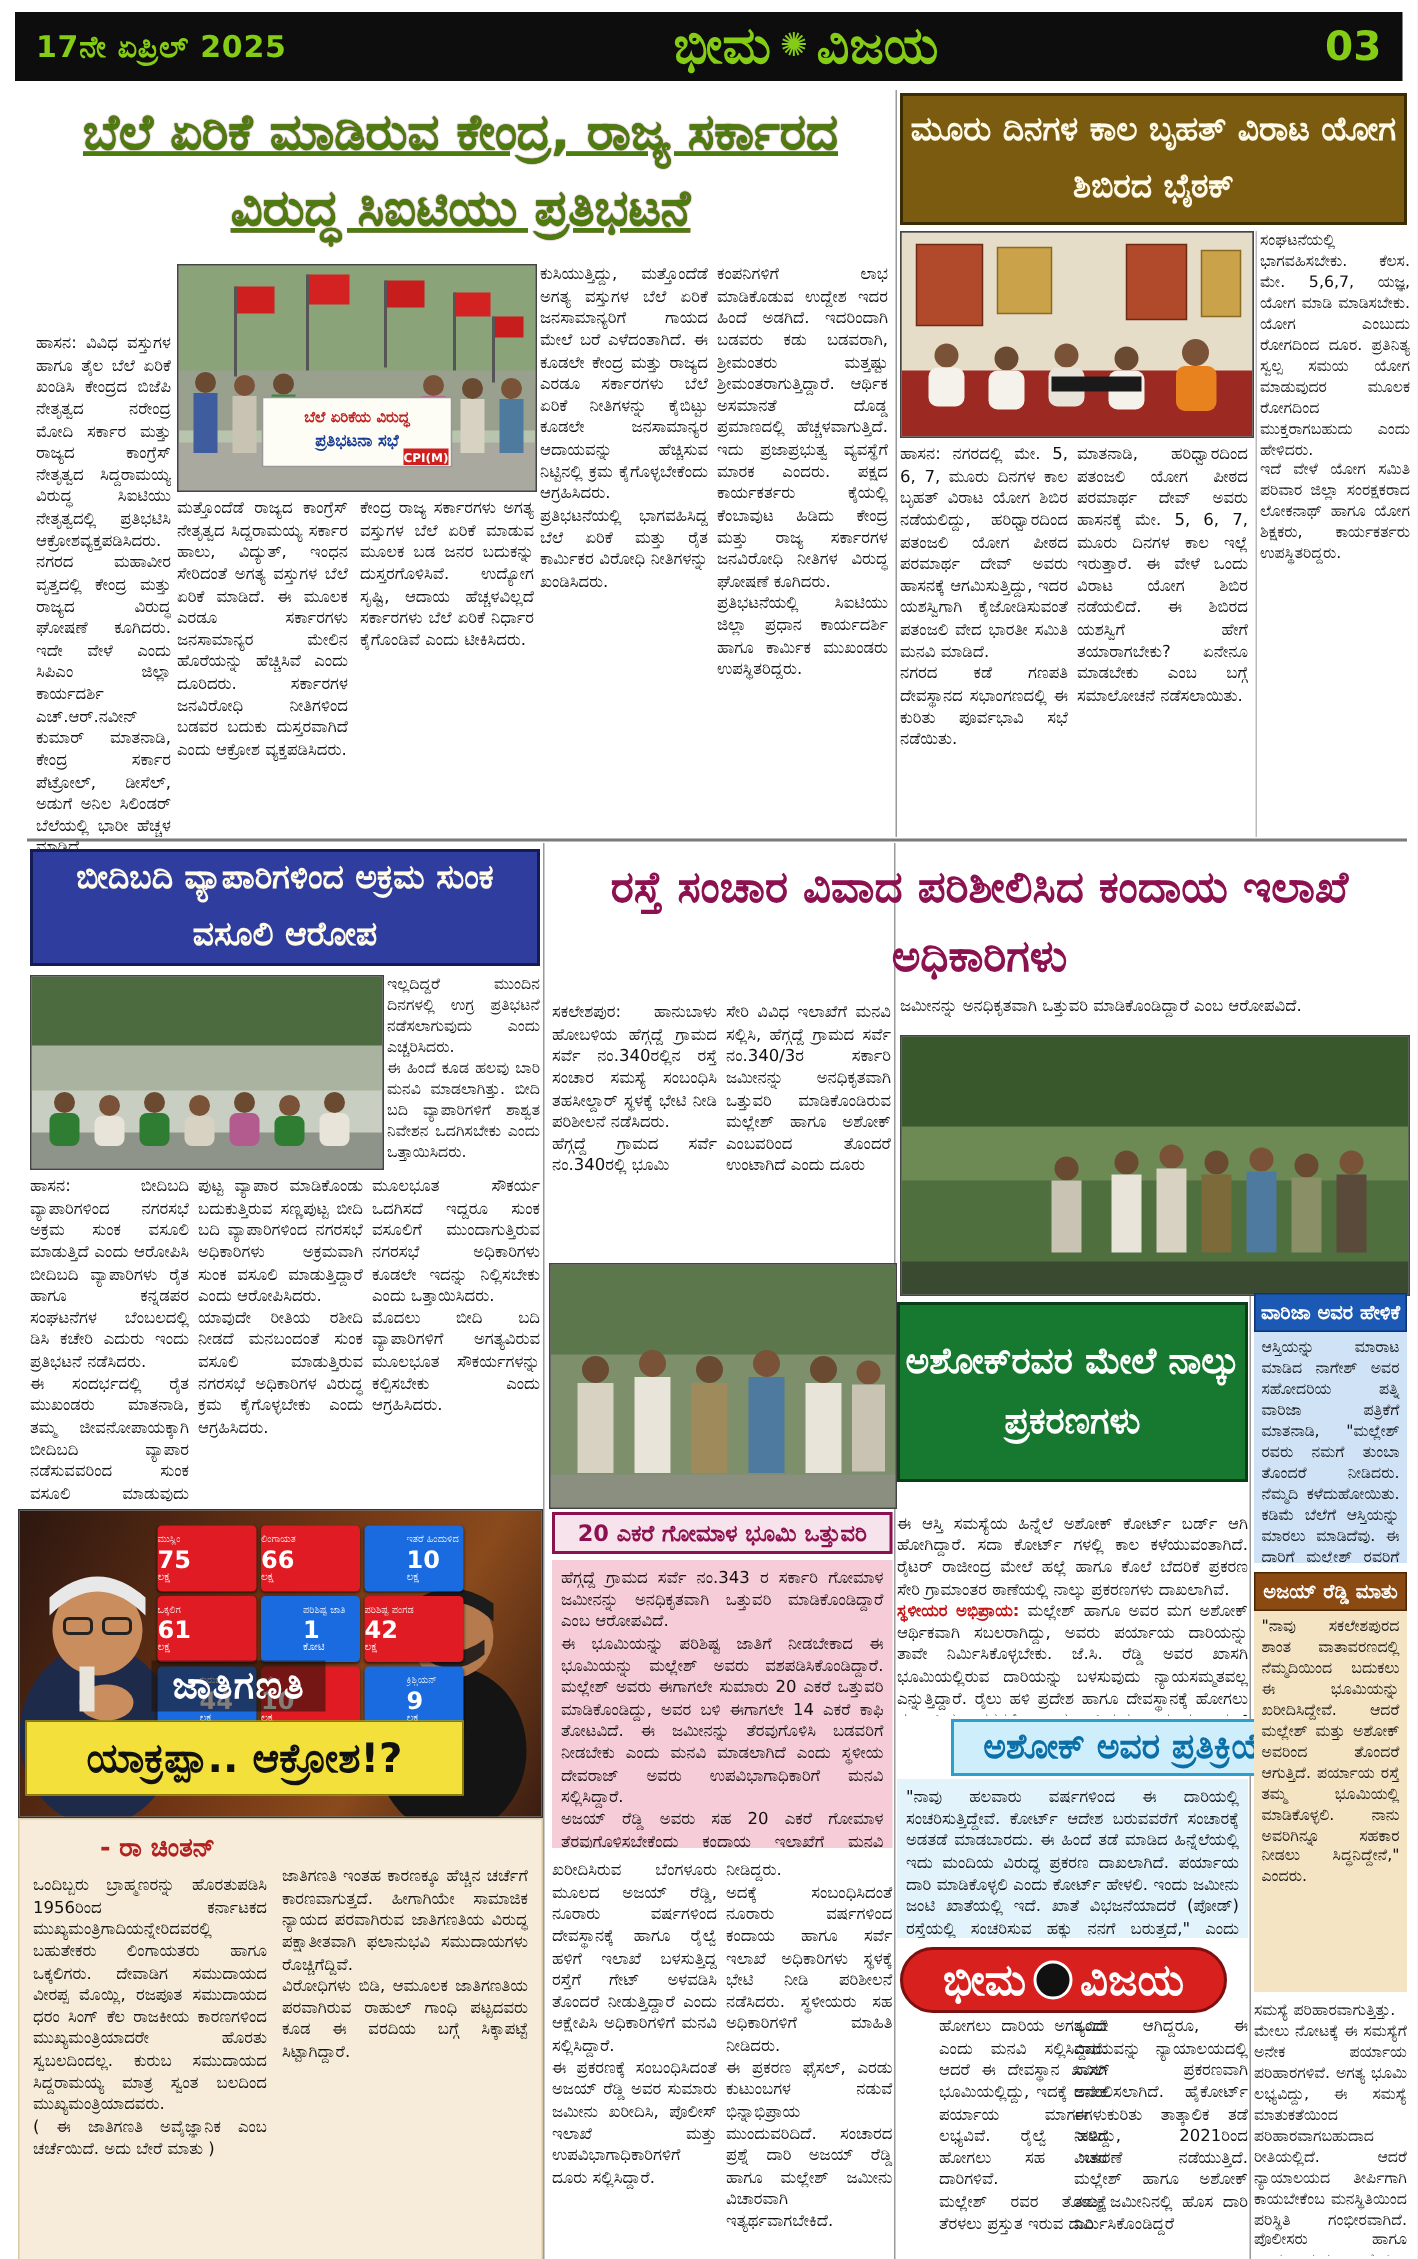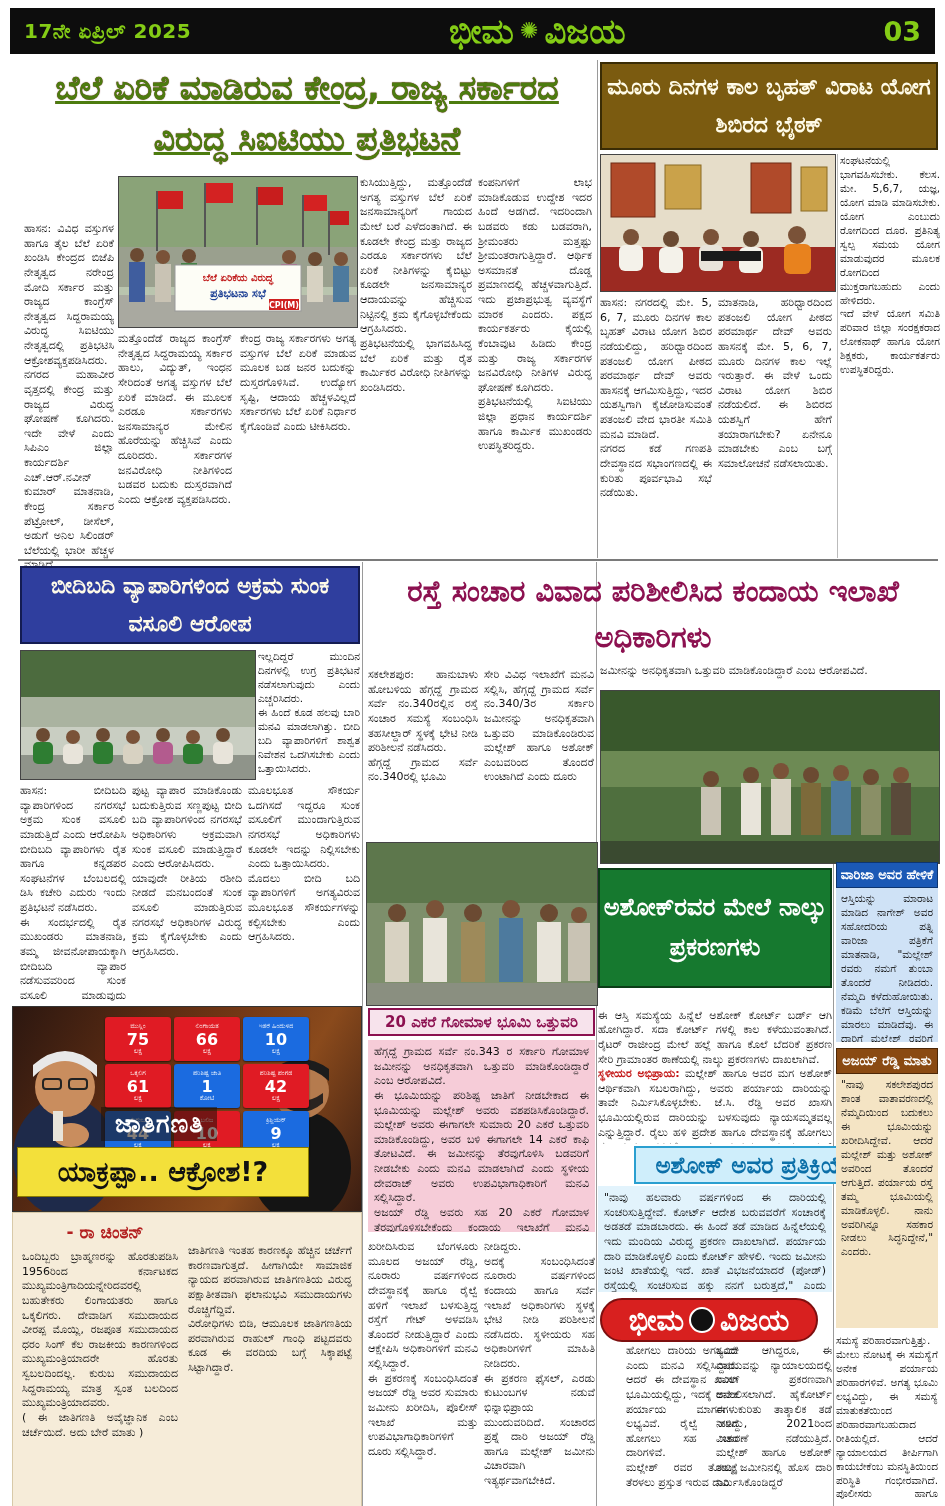--- a/index.html
+++ b/index.html
@@ -46,27 +46,27 @@
         align-items:center;justify-content:center;gap:5px;font-size:29px;font-weight:bold;}
   .logo .dot{width:22px;height:22px;border-radius:50%;background:#111;display:inline-block;
              border:2px solid #fff;}
   
   .photo{border:1px solid #444;overflow:hidden;background:#888;}
   
   .thumb{background:linear-gradient(120deg,#2c1710 0%,#6e3414 45%,#8a4a1c 70%,#3a1d12 100%);
          overflow:hidden;border:1px solid #333;}
   .tiles{position:absolute;left:92px;top:10px;display:grid;grid-template-columns:repeat(3,66px);
          grid-auto-rows:44px;gap:3px;}
-  .tile{border-radius:3px;color:#fff;display:flex;flex-direction:column;align-items:center;
+  .tile{border-radius:3px;color:#fff;display:flex;flex-direction:column;align-items:flex-start;
         justify-content:center;line-height:1;box-shadow:0 1px 2px rgba(0,0,0,.6);}
   .tile .lb{font-size:6.5px;opacity:.92;margin-bottom:2px;white-space:nowrap;overflow:hidden;max-width:62px;}
   .tile .vl{font-size:16px;font-weight:bold;}
   .tile .un{font-size:7px;}
   .tile.red{background:#e01b24;}
-  .tile.blue{background:#1b6be0;}
+  .tile.blue{background:#1b6be0;padding-left:28px;}
   .strip1{color:#fff;font-size:25px;font-weight:bold;background:rgba(30,16,8,.55);
           padding:2px 14px;letter-spacing:1px;}
   .strip2{background:#f3e03a;color:#111;font-size:27px;font-weight:bold;display:flex;
           align-items:center;justify-content:center;border:1px solid #8a7a00;}
   .byline{color:#b32121;font-weight:bold;font-size:17px;text-align:center;}
   .caste-bg{background:#f6ecd9;border:1px solid #d8c9a8;}
 </style>
 </head>
 <body>
 

